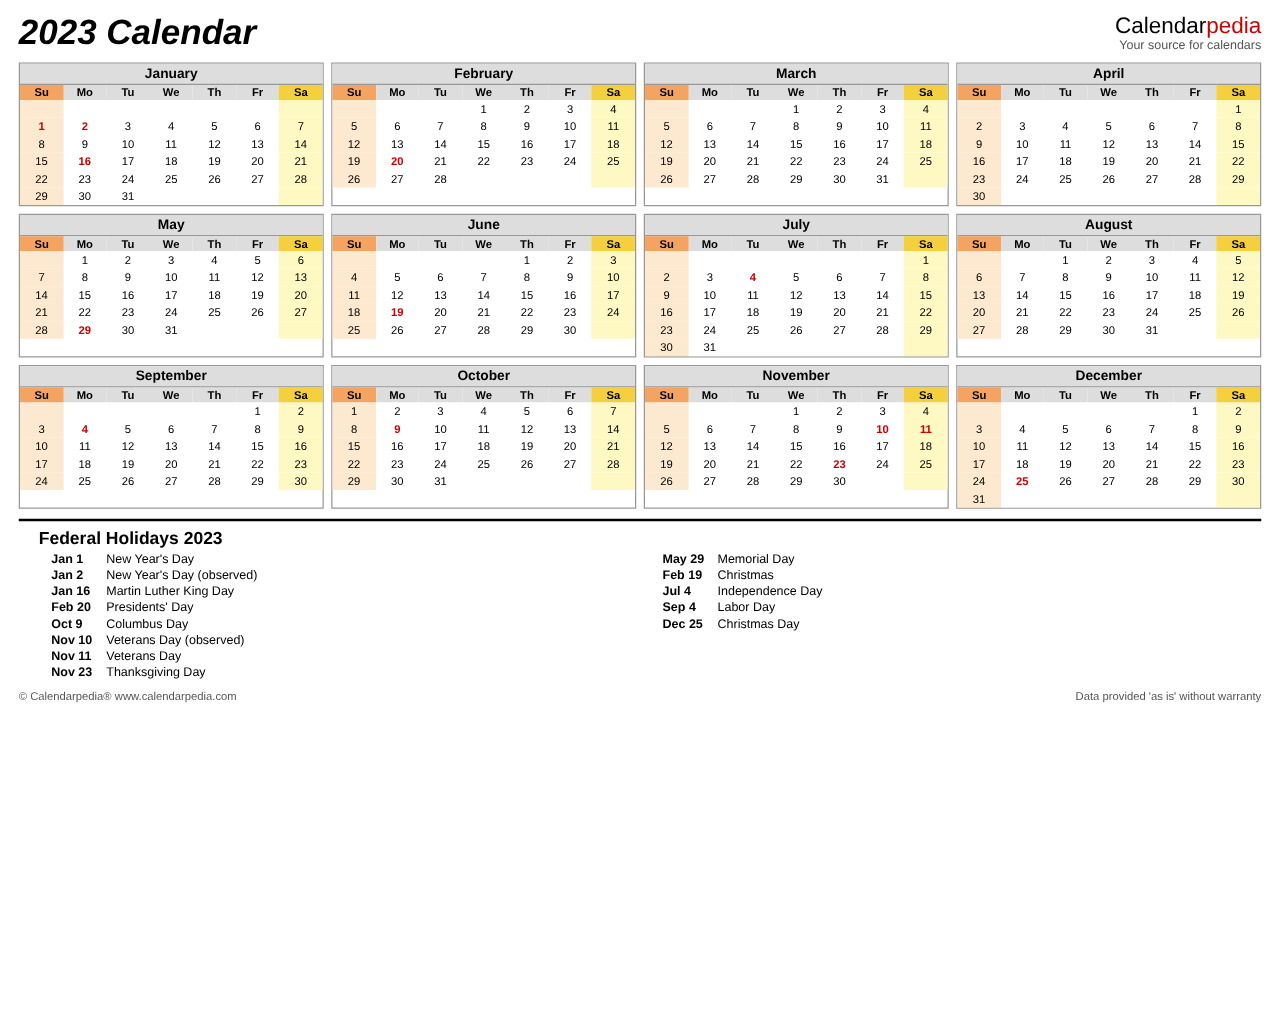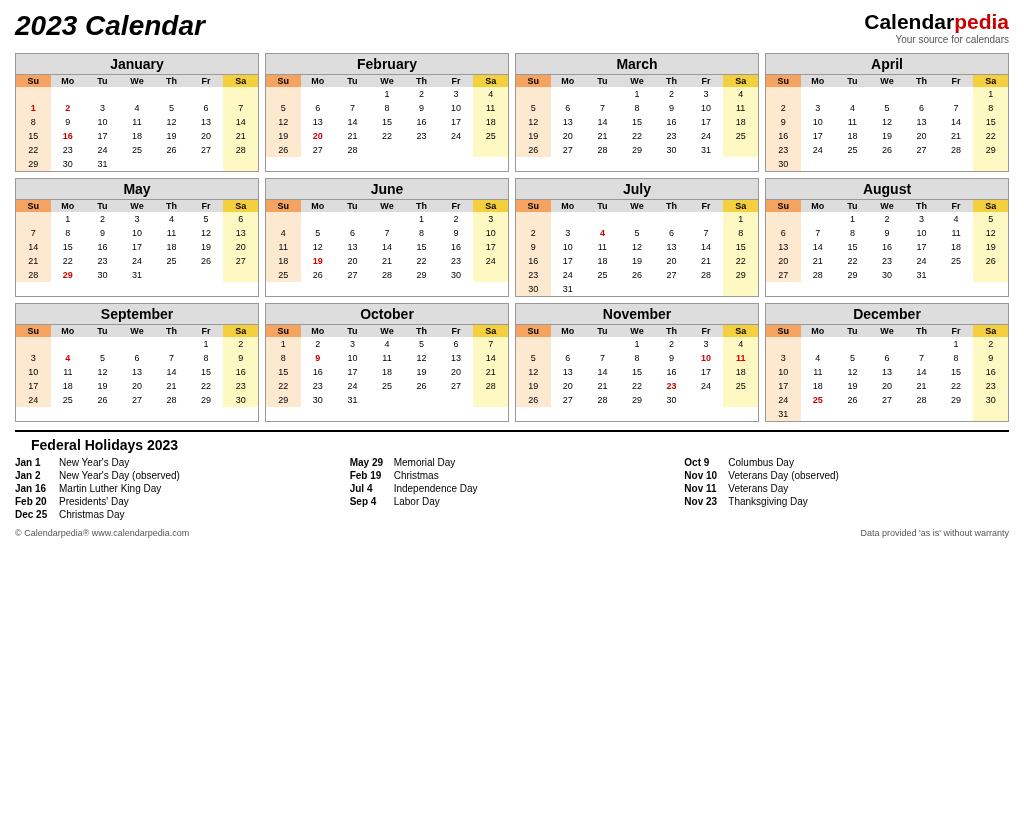--- a/index.html
+++ b/index.html
@@ -21,40 +21,40 @@
       font-size: 28px;
       font-weight: bold;
       color: #000;
       font-style: italic;
     }
     .brand {
       text-align: right;
       font-size: 13px;
     }
     .brand-name {
-      font-size: 21px;
-      font-weight: bold;
+      font-size: 18px;
+      font-weight: normal;
     }
     .brand-red { color: #cc0000; }
     .brand-sub { font-size: 10px; color: #555; }
 
     .calendars-grid {
       display: grid;
       grid-template-columns: repeat(4, 1fr);
       gap: 6px;
       margin-bottom: 8px;
     }
 
     .month-block {
       border: 1px solid #999;
     }
     .month-title {
       text-align: center;
       font-weight: bold;
-      font-size: 14px;
+      font-size: 11px;
       background: #ddd;
       padding: 2px 0;
       border-bottom: 1px solid #999;
     }
     .month-grid {
       width: 100%;
       border-collapse: collapse;
     }
     .month-grid th {
       font-size: 9px;
@@ -86,22 +86,23 @@
       margin-top: 4px;
     }
     .holidays-title {
       font-size: 14px;
       font-weight: bold;
       margin-bottom: 4px;
       padding-left: 16px;
     }
     .holidays-grid {
       display: grid;
-      grid-template-columns: repeat(3, 1fr);
+      grid-template-columns: repeat(2, 1fr);
       gap: 0 10px;
+      margin-left: 26px;
     }
     .holiday-item {
       display: flex;
       gap: 6px;
       margin-bottom: 2px;
       font-size: 10px;
     }
     .holiday-date {
       font-weight: bold;
       min-width: 38px;

